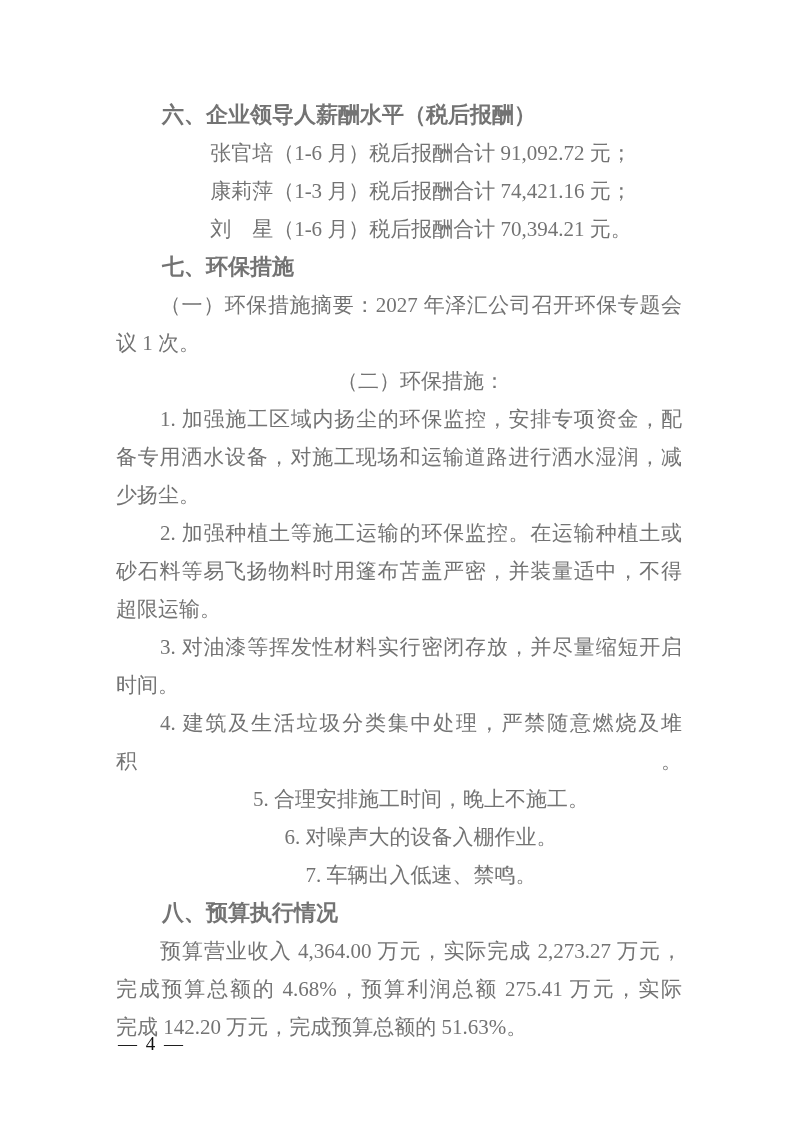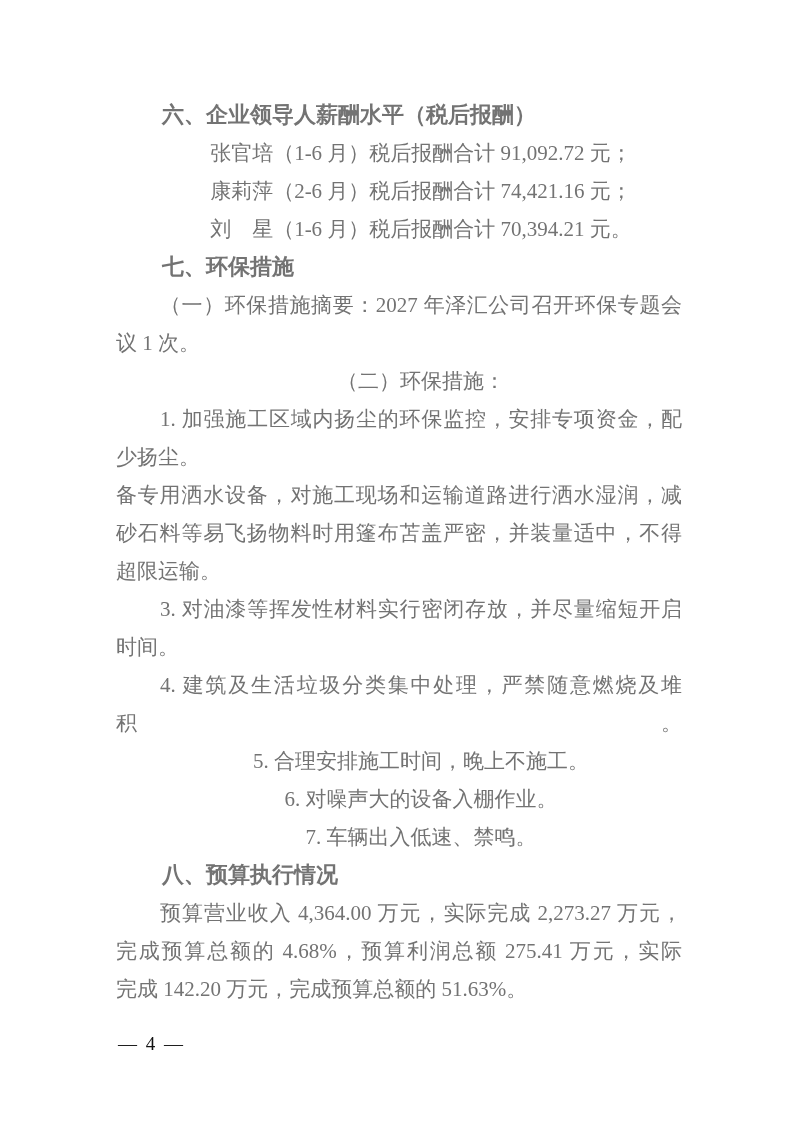--- a/index.html
+++ b/index.html
@@ -52,29 +52,30 @@
     letter-spacing: 2px;
   }
 </style>
 </head>
 <body>
 
 <div class="page">
   <div class="content">
     <div class="line heading">六、企业领导人薪酬水平（税后报酬）</div>
     <div class="line indent">张官培（1-6 月）税后报酬合计 91,092.72 元；</div>
-    <div class="line indent">康莉萍（2-6 月）税后报酬合计 74,421.16 元；</div>
+    <div class="line indent">康莉萍（1-3 月）税后报酬合计 74,421.16 元；</div>
     <div class="line indent">刘　星（1-6 月）税后报酬合计 70,394.21 元。</div>
     <div class="line heading">七、环保措施</div>
     <div class="line indent justify">（一）环保措施摘要：2027 年泽汇公司召开环保专题会</div>
     <div class="line">议 1 次。</div>
     <div class="line indent">（二）环保措施：</div>
     <div class="line indent justify">1. 加强施工区域内扬尘的环保监控，安排专项资金，配</div>
+    <div class="line justify">备专用洒水设备，对施工现场和运输道路进行洒水湿润，减</div>
     <div class="line">少扬尘。</div>
-    <div class="line justify">备专用洒水设备，对施工现场和运输道路进行洒水湿润，减</div>
+    <div class="line indent justify">2. 加强种植土等施工运输的环保监控。在运输种植土或</div>
     <div class="line justify">砂石料等易飞扬物料时用篷布苫盖严密，并装量适中，不得</div>
     <div class="line">超限运输。</div>
     <div class="line indent justify">3. 对油漆等挥发性材料实行密闭存放，并尽量缩短开启</div>
     <div class="line">时间。</div>
     <div class="line indent justify">4. 建筑及生活垃圾分类集中处理，严禁随意燃烧及堆积。</div>
     <div class="line indent">5. 合理安排施工时间，晚上不施工。</div>
     <div class="line indent">6. 对噪声大的设备入棚作业。</div>
     <div class="line indent">7. 车辆出入低速、禁鸣。</div>
     <div class="line heading">八、预算执行情况</div>
     <div class="line indent justify">预算营业收入 4,364.00 万元，实际完成 2,273.27 万元，</div>

